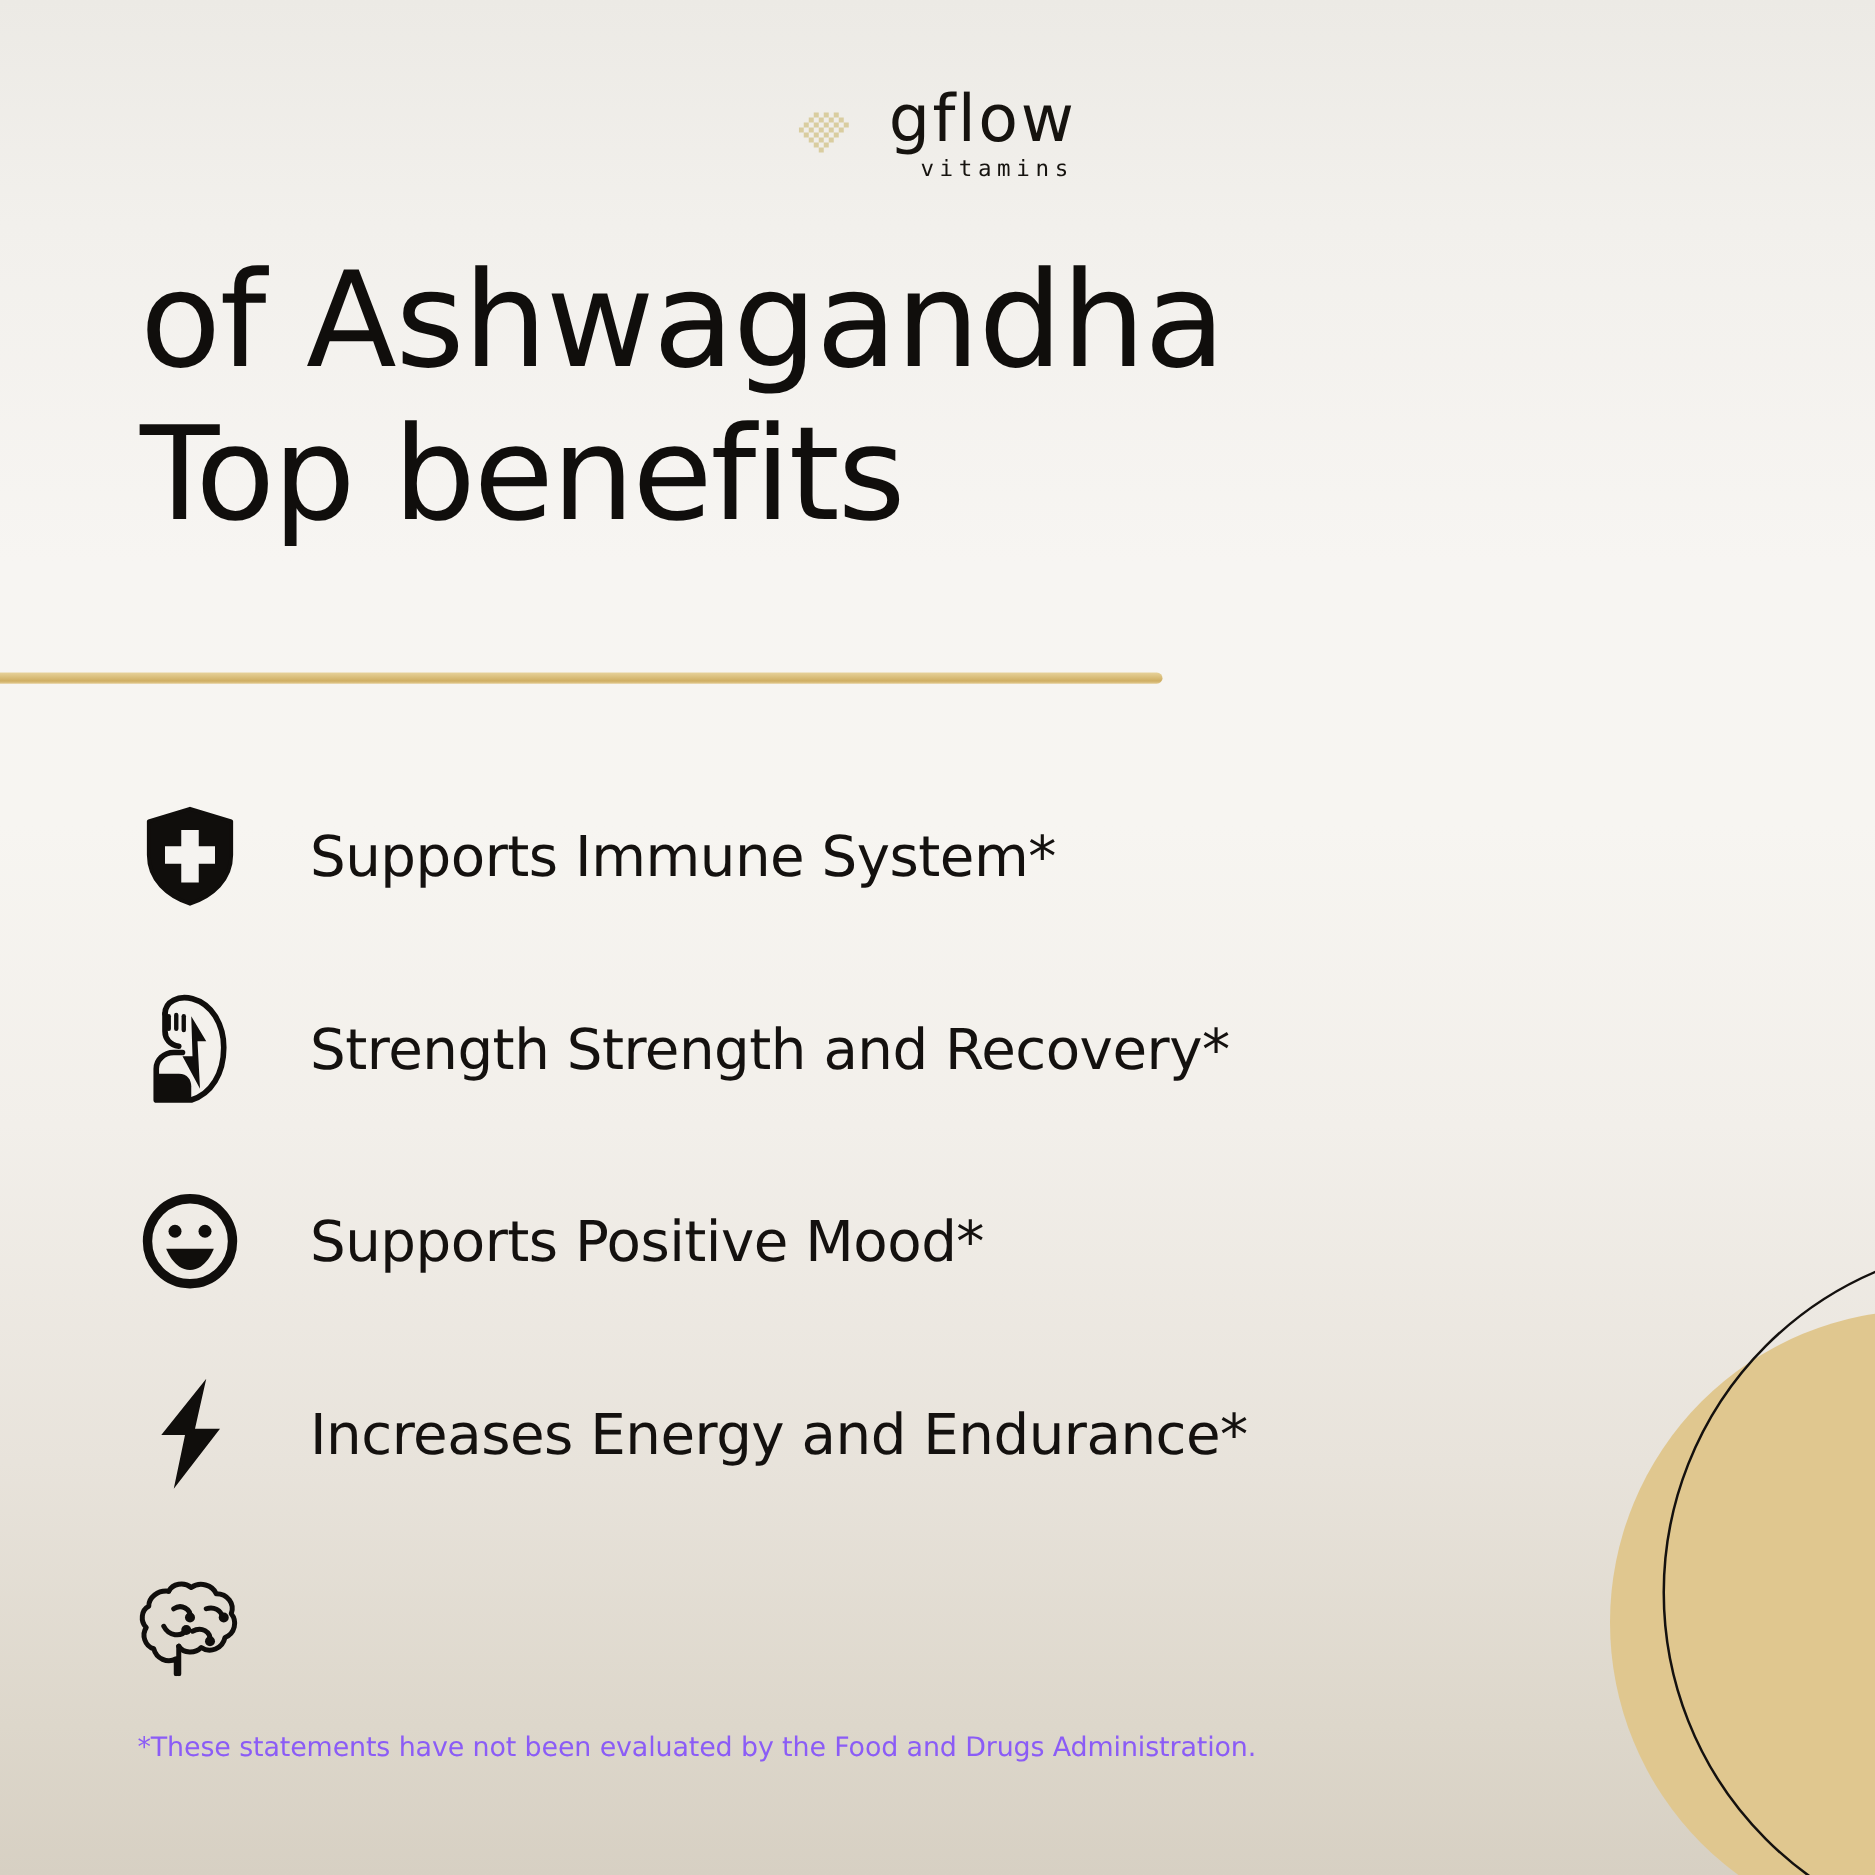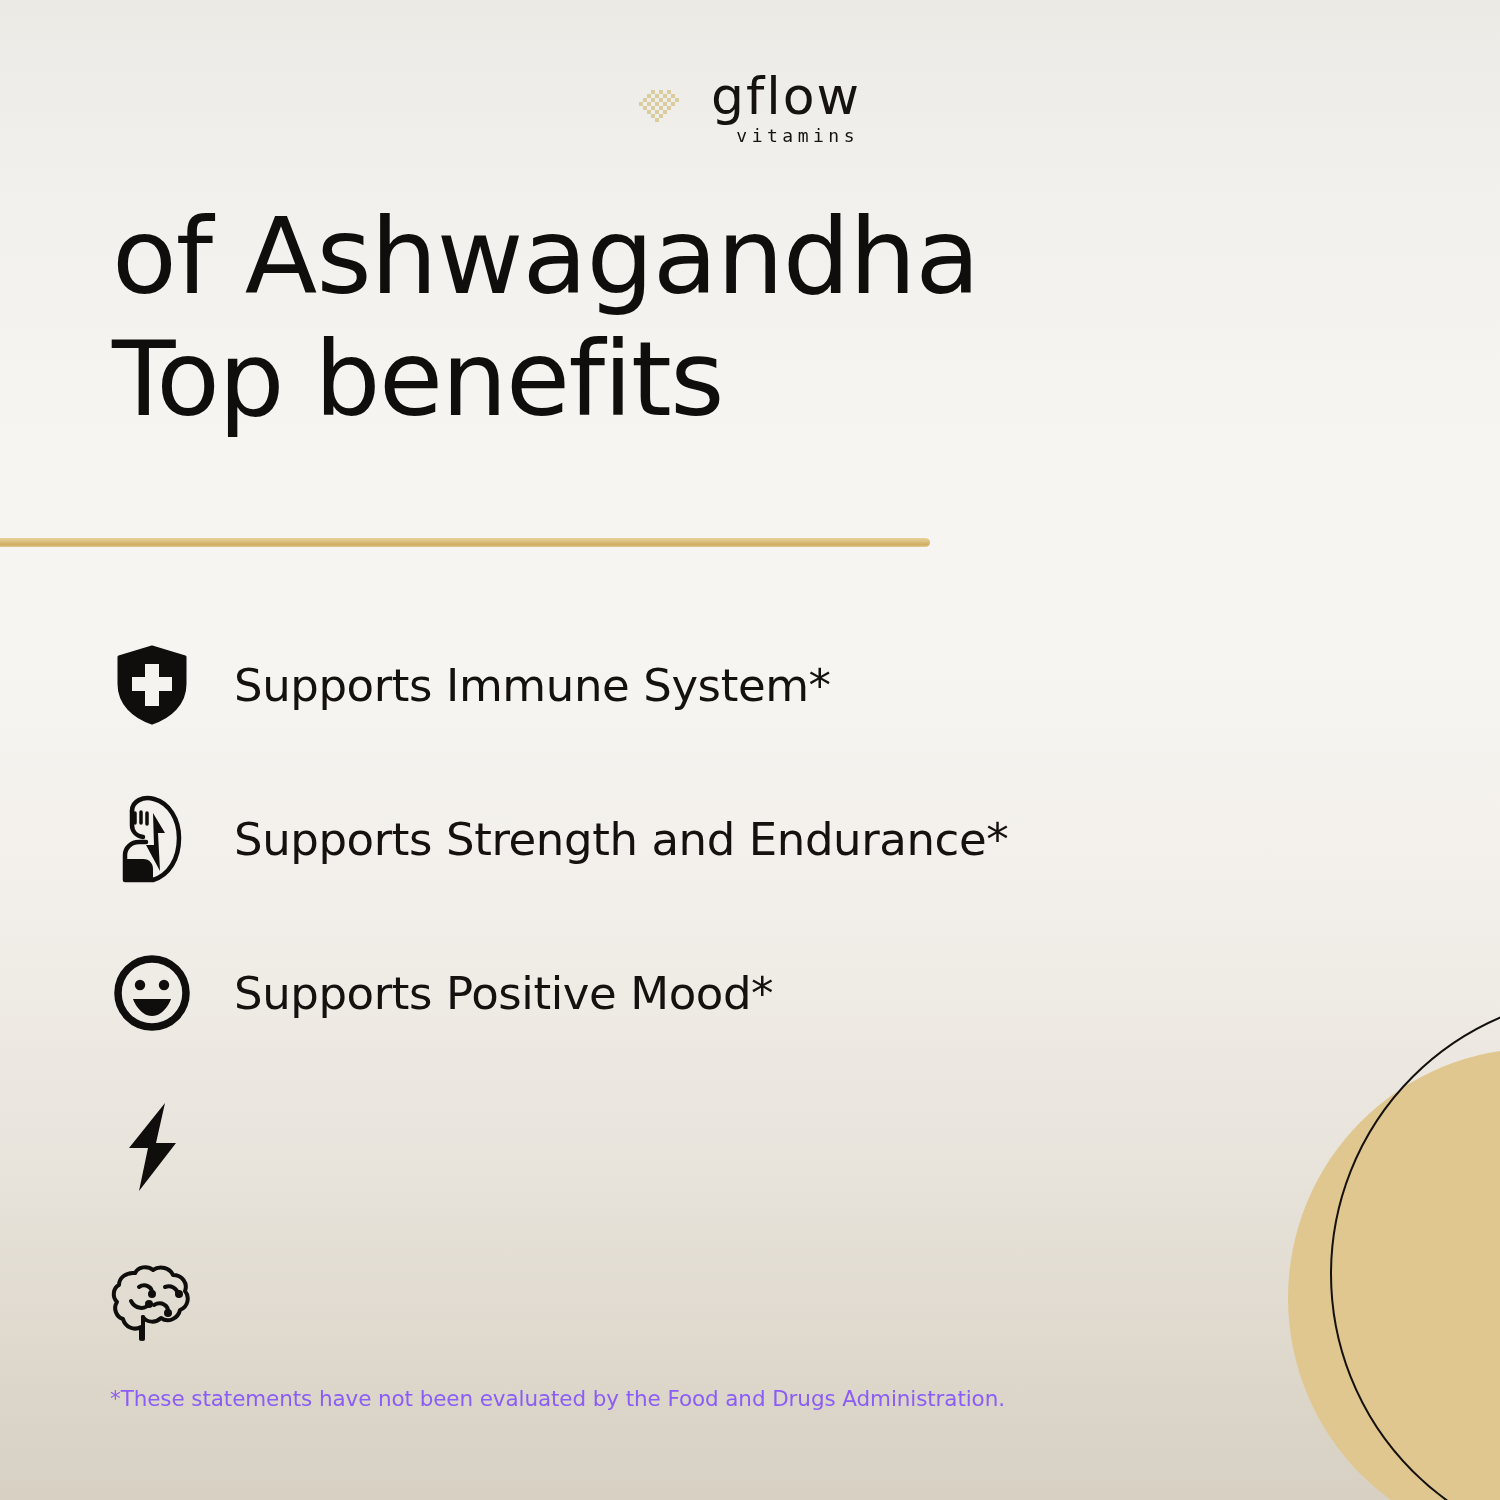--- a/index.html
+++ b/index.html
@@ -133,21 +133,21 @@
     align-items:center;
     justify-content:center;
   }
   .benefit-icon svg { display:block; }
   .benefit-label {
     font-family:"DejaVu Sans", sans-serif;
     font-size:45px;
     font-weight:400;
     letter-spacing:-0.4px;
     color:#14110f;
-    margin-left:30px;
+    margin-left:44px;
     white-space:nowrap;
   }
 
   
   .disclaimer {
     position:absolute;
     left:110px;
     top:1382px;
     font-family:"DejaVu Sans", sans-serif;
     font-size:21.5px;
@@ -235,41 +235,42 @@
         </g>
         <path d="M40 20 L52 40 L45 40 L47 78 L33 52 L41 52 Z" fill="#100e0c"></path>
         <path d="M12 66 L30 66 C37 66 40 71 40 76 L40 87 L12 87 Z" fill="#100e0c"></path>
         <g fill="none" stroke="#100e0c" stroke-width="3.5" stroke-linecap="round">
           <path d="M22 20 L22 30"></path>
             <path d="M28 19 L28 30"></path>
             <path d="M34 20 L34 31"></path>
         </g>
       </svg>
     </span>
-    <span class="benefit-label">Supports Strength and Endurance*</span>
+    <span class="benefit-label">Strength Strength and Recovery*</span>
   </div>
 
   <div class="benefit">
     <span class="benefit-icon">
       <svg width="78" height="78" viewBox="0 0 78 78" aria-hidden="true">
         <circle cx="39" cy="39" r="34" fill="none" stroke="#100e0c" stroke-width="7.5"></circle>
         <circle cx="27" cy="31" r="5.2" fill="#100e0c"></circle>
         <circle cx="51" cy="31" r="5.2" fill="#100e0c"></circle>
         <path d="M20 45 C20 45 26 62 39 62 C52 62 58 45 58 45 Z" fill="#100e0c"></path>
       </svg>
     </span>
     <span class="benefit-label">Supports Positive Mood*</span>
   </div>
 
   <div class="benefit">
     <span class="benefit-icon">
       <svg width="62" height="92" viewBox="0 0 62 92" aria-hidden="true">
         <path d="M44 2 L8 47 L27 47 L18 90 L55 42 L35 42 Z" fill="#100e0c"></path>
       </svg>
     </span>
+    <span class="benefit-label">Increases Energy and Endurance*</span>
   </div>
 
   <div class="benefit">
     <span class="benefit-icon">
       <svg width="86" height="80" viewBox="0 0 86 80" aria-hidden="true">
         <g fill="none" stroke="#100e0c" stroke-width="4" stroke-linecap="round" stroke-linejoin="round">
           <path d="M26 12 C17 11 10 17 10 24 C4 27 3 36 8 41 C4 47 7 56 14 58 C16 66 25 70 32 66 L32 78"></path>
           <path d="M26 12 C29 6 38 4 44 9 C51 4 61 7 64 14 C73 14 79 22 76 30 C81 36 79 46 71 49 C69 58 59 62 52 57 C47 62 38 62 34 56"></path>
           <path d="M30 26 C36 22 44 26 43 33"></path>
           <path d="M22 40 C26 48 36 49 40 43"></path>

